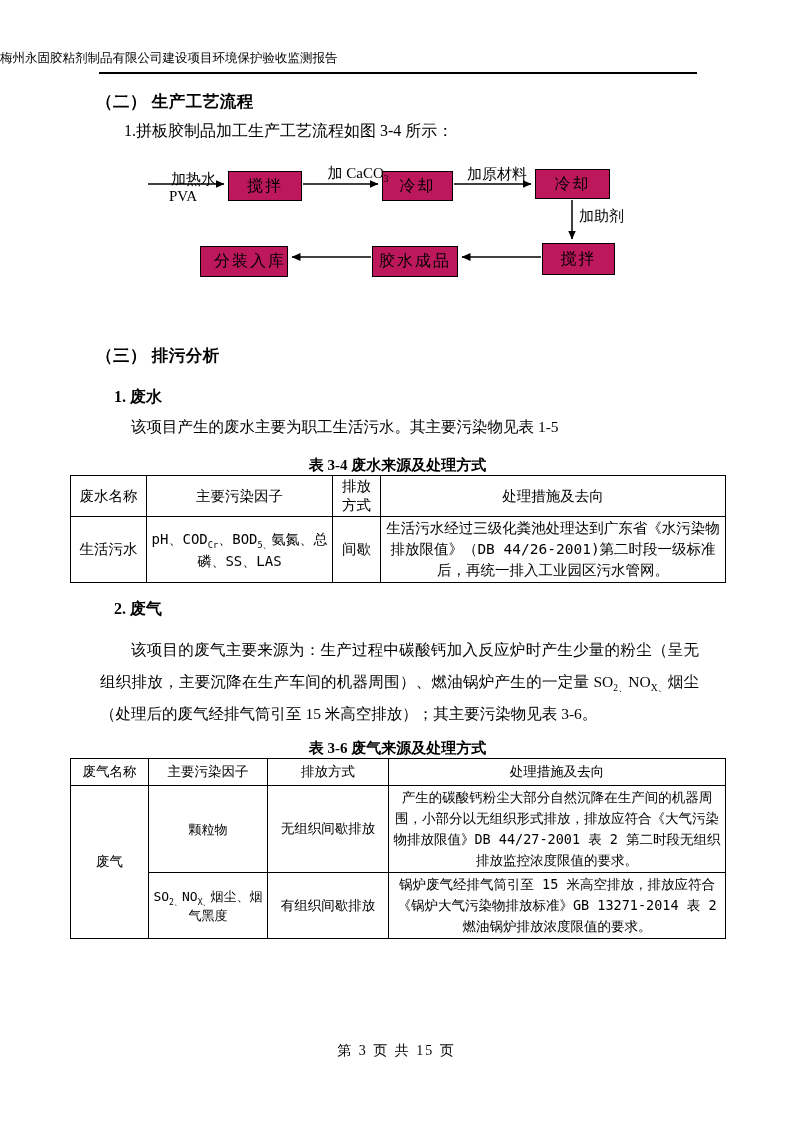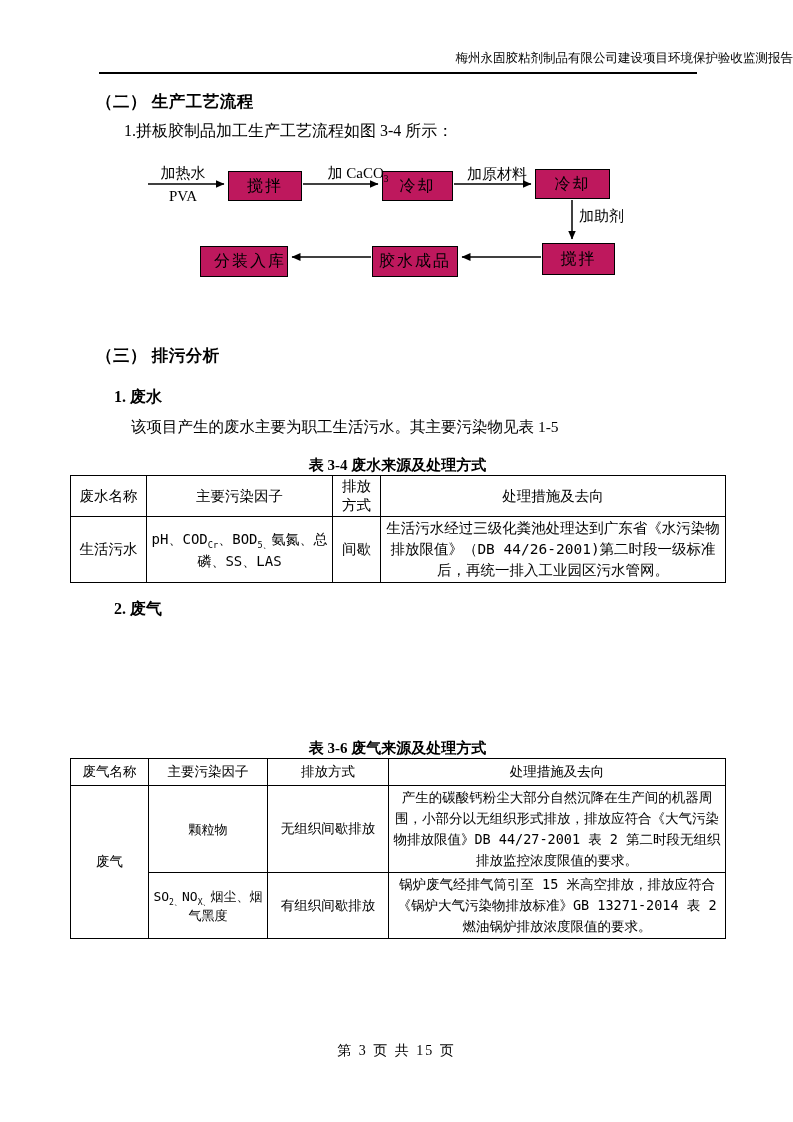--- a/index.html
+++ b/index.html
@@ -1,19 +1,19 @@
 <!DOCTYPE html>
 <html><head>
 <meta charset="utf-8">
 <style>
   html,body{margin:0;padding:0;background:#ffffff;}
   .page{position:relative;width:793px;height:1122px;background:#fff;color:#000;
         font-family:"Liberation Serif","DejaVu Serif",serif;overflow:hidden;}
 
-  .doc-title{position:absolute;top:50px;left:0;width:100%;text-align:right;
+  .doc-title{position:absolute;top:50px;left:0;width:100%;text-align:left;
              font-size:12.5px;}
   .header-rule{position:absolute;top:72px;left:99px;width:598px;border-top:2px solid #000;height:0;}
 
   .h-sec{position:absolute;left:96px;font-size:16.5px;font-weight:bold;letter-spacing:0.5px;}
   .h-sec.s2{top:91px;}
   .h-sec.s3{top:345px;}
   .h-sub{position:absolute;left:114px;font-size:16px;font-weight:bold;}
   .h-sub.w1{top:387px;}
   .h-sub.w2{top:599px;}
 
@@ -29,21 +29,21 @@
   .flowchart svg{position:absolute;left:0;top:0;}
   .fbox{position:absolute;border:1.5px solid #000;box-sizing:border-box;background:#be185d;
         display:flex;align-items:center;justify-content:center;font-size:16px;letter-spacing:2px;}
   .fbox.b-mix1{left:228px;top:8px;width:74px;height:30px;}
   .fbox.b-cool1{left:382px;top:8px;width:71px;height:30px;}
   .fbox.b-cool2{left:535px;top:6px;width:75px;height:30px;}
   .fbox.b-pack{left:200px;top:83px;width:88px;height:31px;padding-left:12px;}
   .fbox.b-product{left:372px;top:83px;width:86px;height:31px;}
   .fbox.b-mix2{left:542px;top:80px;width:73px;height:32px;}
   .flabel{position:absolute;font-size:15px;text-align:center;}
-  .l-hot{left:150px;top:1px;width:66px;}
+  .l-hot{left:150px;top:7px;width:66px;text-align:right;}
   .l-pva{left:150px;top:25px;width:66px;}
   .l-caco3{left:312px;top:1px;width:92px;}
   .l-raw{left:450px;top:2px;width:94px;}
   .l-add{left:579px;top:44px;width:70px;text-align:left;}
 
   .caption{position:absolute;top:308px;left:70px;width:716px;text-align:center;font-size:16px;}
   .caption .cap-b{font-weight:bold;}
   .caption .cap-t{margin-left:14px;}
 
   
@@ -138,20 +138,21 @@
     <tr class="brow">
       <td>生活污水</td>
       <td class="facts mono-latin"><span>pH、COD</span><sub>Cr</sub><span>、BOD</span><sub>5、</sub><span>氨氮、总磷、SS、LAS</span></td>
       <td>间歇</td>
       <td class="treat mono-latin">生活污水经过三级化粪池处理达到广东省《水污染物排放限值》（DB 44/26-2001)第二时段一级标准后，再统一排入工业园区污水管网。</td>
     </tr>
   </tbody>
     </table>
 
   <div class="h-sub w2">2. 废气</div>
+  <div class="para2"><span>该项目的废气主要来源为：生产过程中碳酸钙加入反应炉时产生少量的粉尘（呈无组织排放，主要沉降在生产车间的机器周围）、燃油锅炉产生的一定量 SO</span><sub>2、</sub><span>NO</span><sub>X、</sub><span>烟尘（处理后的废气经排气筒引至 15 米高空排放）；其主要污染物见表 3-6。</span></div>
 
   <div class="tbl-title tt36">表 3-6 废气来源及处理方式</div>
   <table class="tbl t36">
     <colgroup>
         <col style="width:78px">
         <col style="width:119px">
         <col style="width:121px">
         <col style="width:337px">
       </colgroup>
     <tbody>

